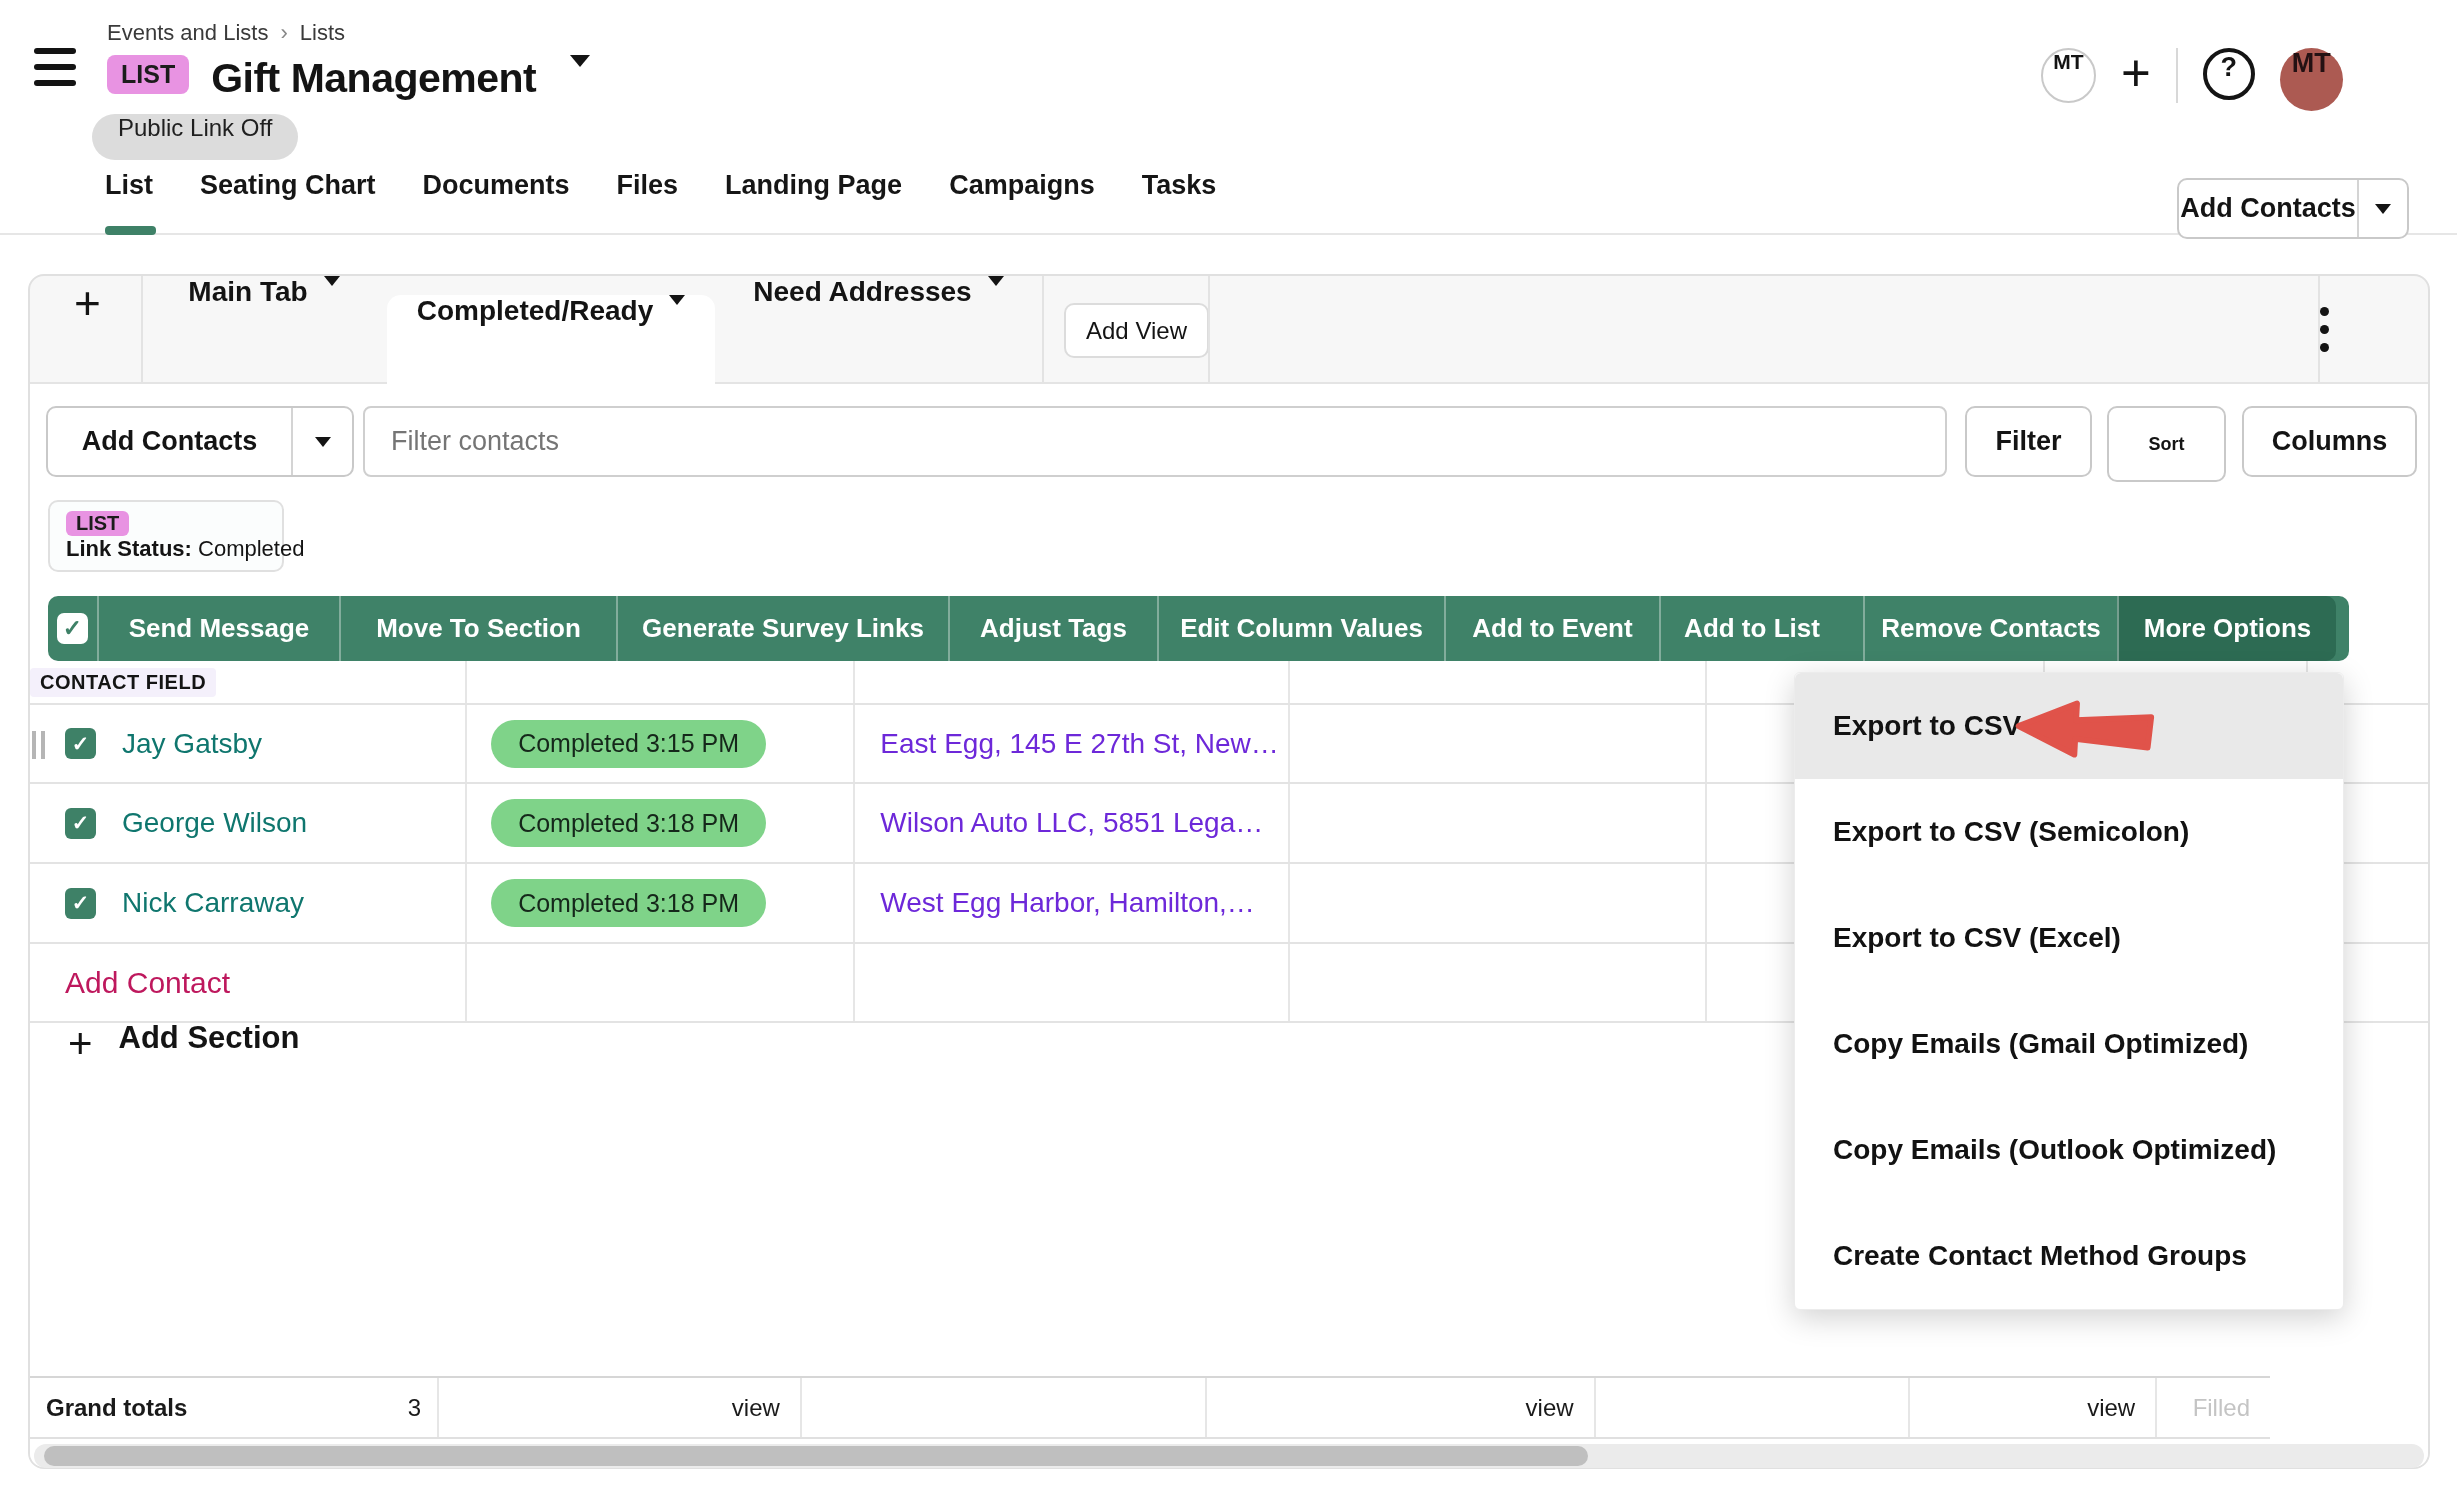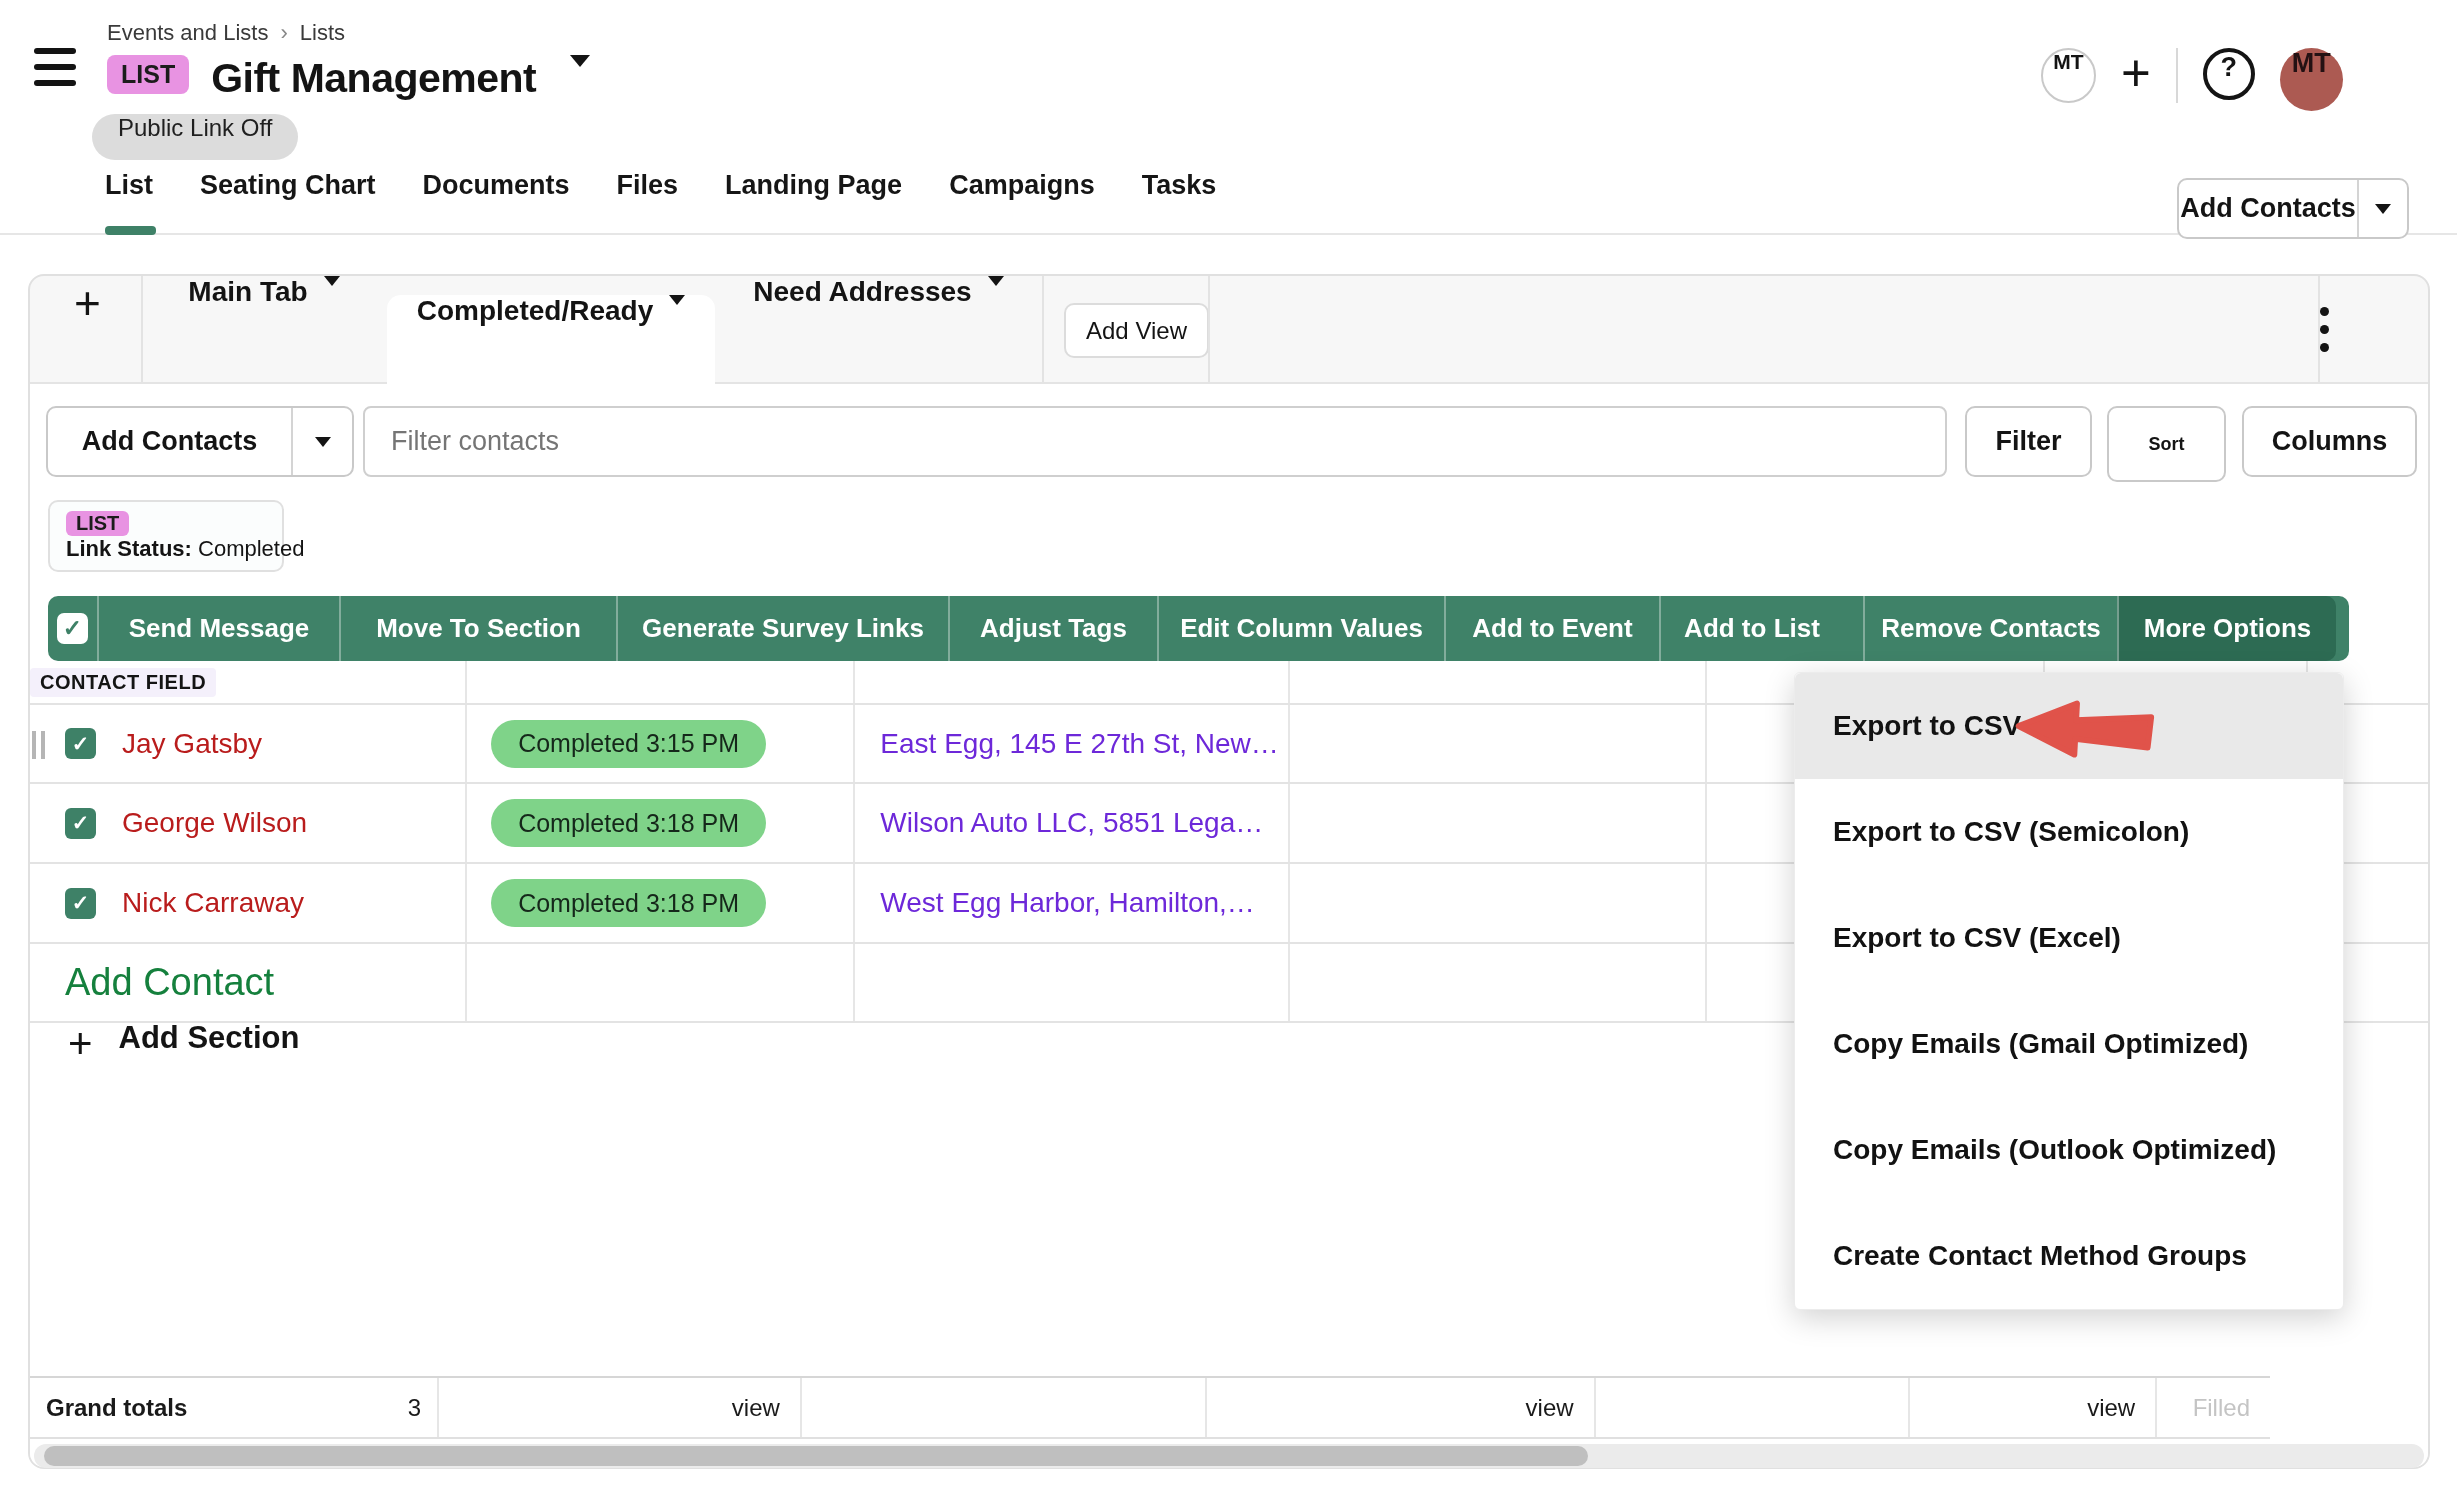--- a/index.html
+++ b/index.html
@@ -31,21 +31,21 @@
   .tb-cell:first-child{border-left:none;}
   
   .trow{display:flex;background:#fff;border-bottom:2px solid #e3e3e3;box-sizing:border-box;}
   .cell{box-sizing:border-box;display:flex;align-items:center;border-right:2px solid #e6e6e6;}
   .c1{width:438px;}.c2{width:389px;}.c3{width:436px;}.c4{width:417px;}
   .c5{width:339px;}.c6{width:264px;}.c7{width:120px;border-right:none;}
   .rowcheck{width:31px;height:31px;background:#3E8167;border-radius:6px;flex:0 0 auto;
     display:flex;align-items:center;justify-content:center;color:#fff;font-size:21px;font-weight:700;}
   .status-pill{height:48px;border-radius:24px;background:#7FD389;color:#15271a;
     display:flex;align-items:center;padding:0 27px;font-size:25px;}
-  .name-txt{font-size:28px;color:#b91c1c;text-align:center;}
+  .name-txt{font-size:28px;color:#0f766e;text-align:center;}
   .addr-txt{font-size:28px;color:#6d28d9;white-space:nowrap;overflow:hidden;}
   
   #menu{left:1794px;top:672px;width:550px;background:#fff;border-radius:6px;z-index:50;
     box-shadow:0 8px 30px rgba(0,0,0,0.18);border:1px solid #ececec;box-sizing:border-box;}
   .menu-item{height:106px;display:flex;align-items:center;padding-left:38px;
     font-size:28px;font-weight:700;color:#121212;box-sizing:border-box;}
   .menu-item.hl{background:#E9E9E9;border-radius:6px 6px 0 0;}
   .gt-cell{font-size:24px;color:#1a1a1a;}
 </style>
 </head>
@@ -239,21 +239,21 @@
           <span class="addr-txt">West Egg Harbor, Hamilton,…</span>
         </div>
         <div class="cell c4"></div>
           <div class="cell c5"></div>
         <div class="cell c6"></div>
           <div class="cell c7"></div>
       </div>
 
       <div class="trow" style="height:79px;">
         <div class="cell c1" style="padding-left:35px;">
-          <span style="font-size:38px;color:#15803d;">Add Contact</span>
+          <span style="font-size:30px;color:#be185d;">Add Contact</span>
         </div>
         <div class="cell c2"></div>
           <div class="cell c3"></div>
         <div class="cell c4"></div>
           <div class="cell c5"></div>
         <div class="cell c6"></div>
           <div class="cell c7"></div>
       </div>
     </div>
 

